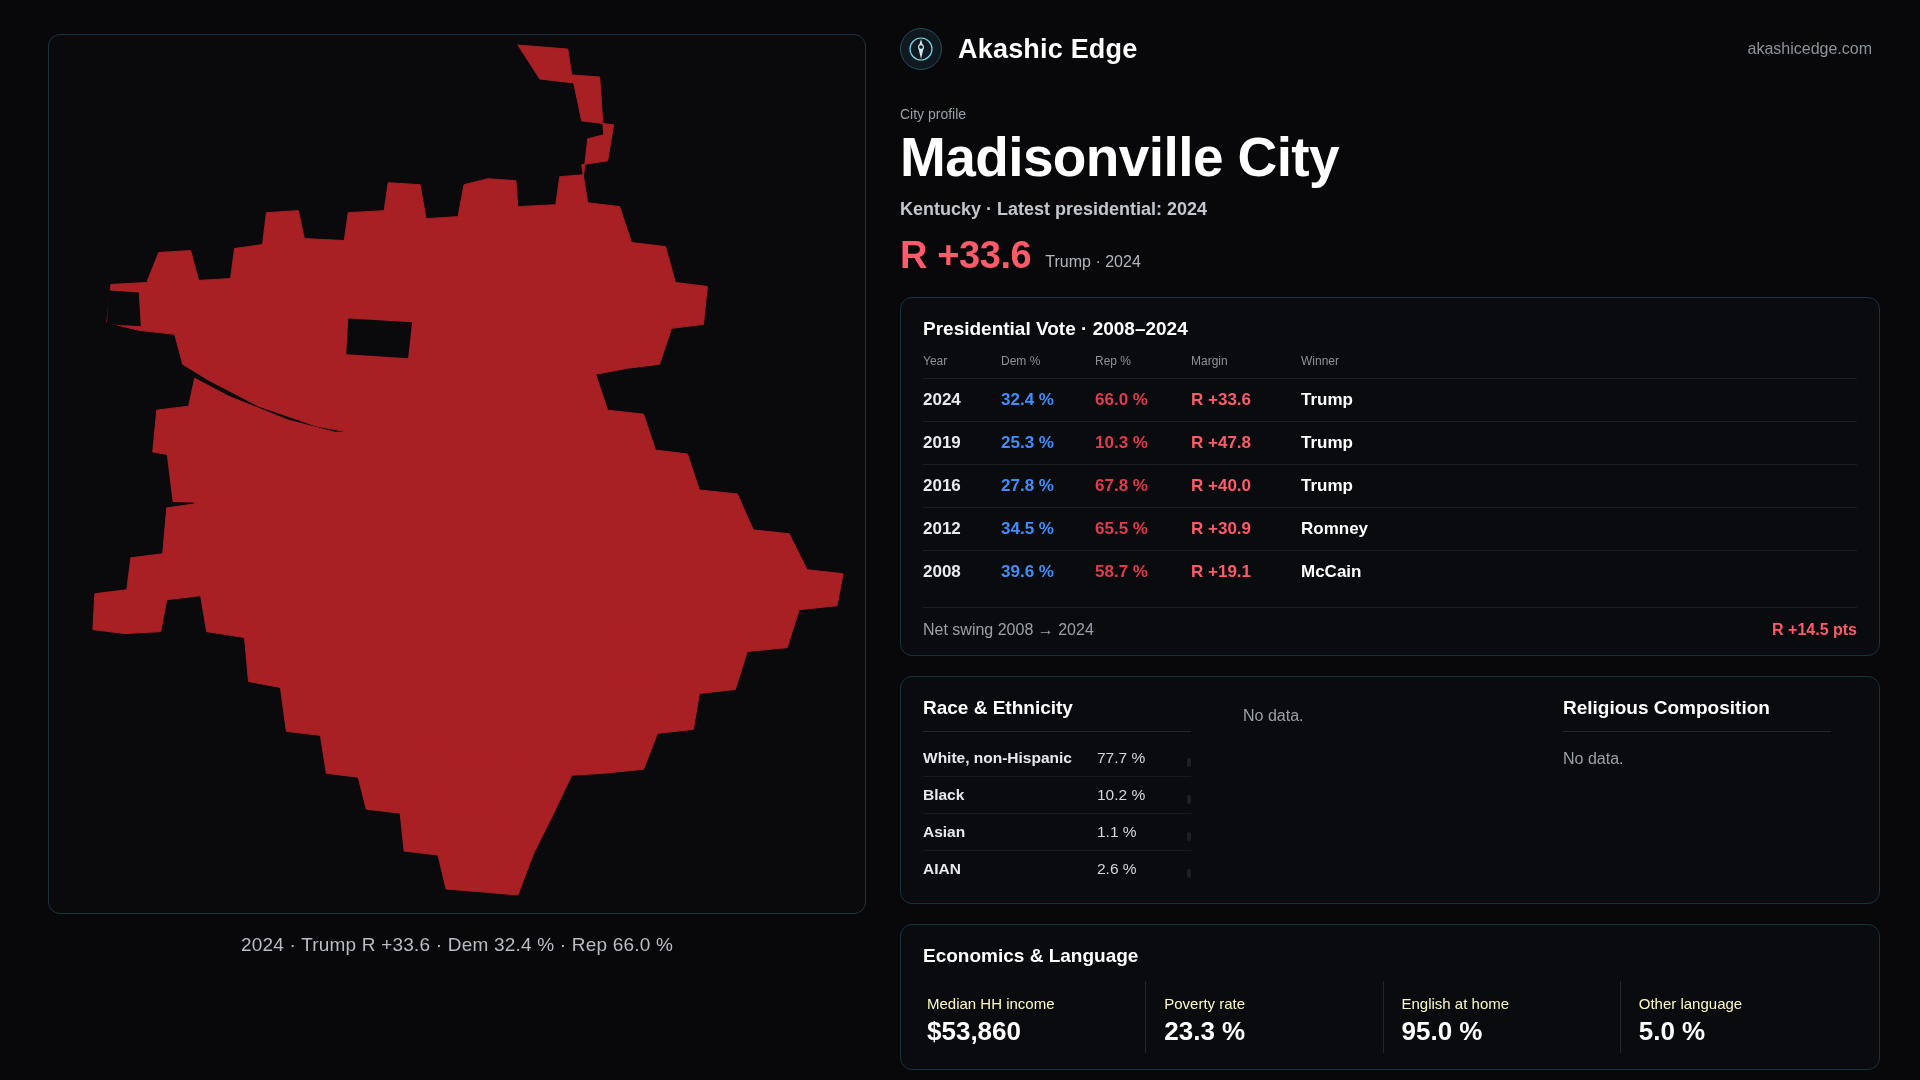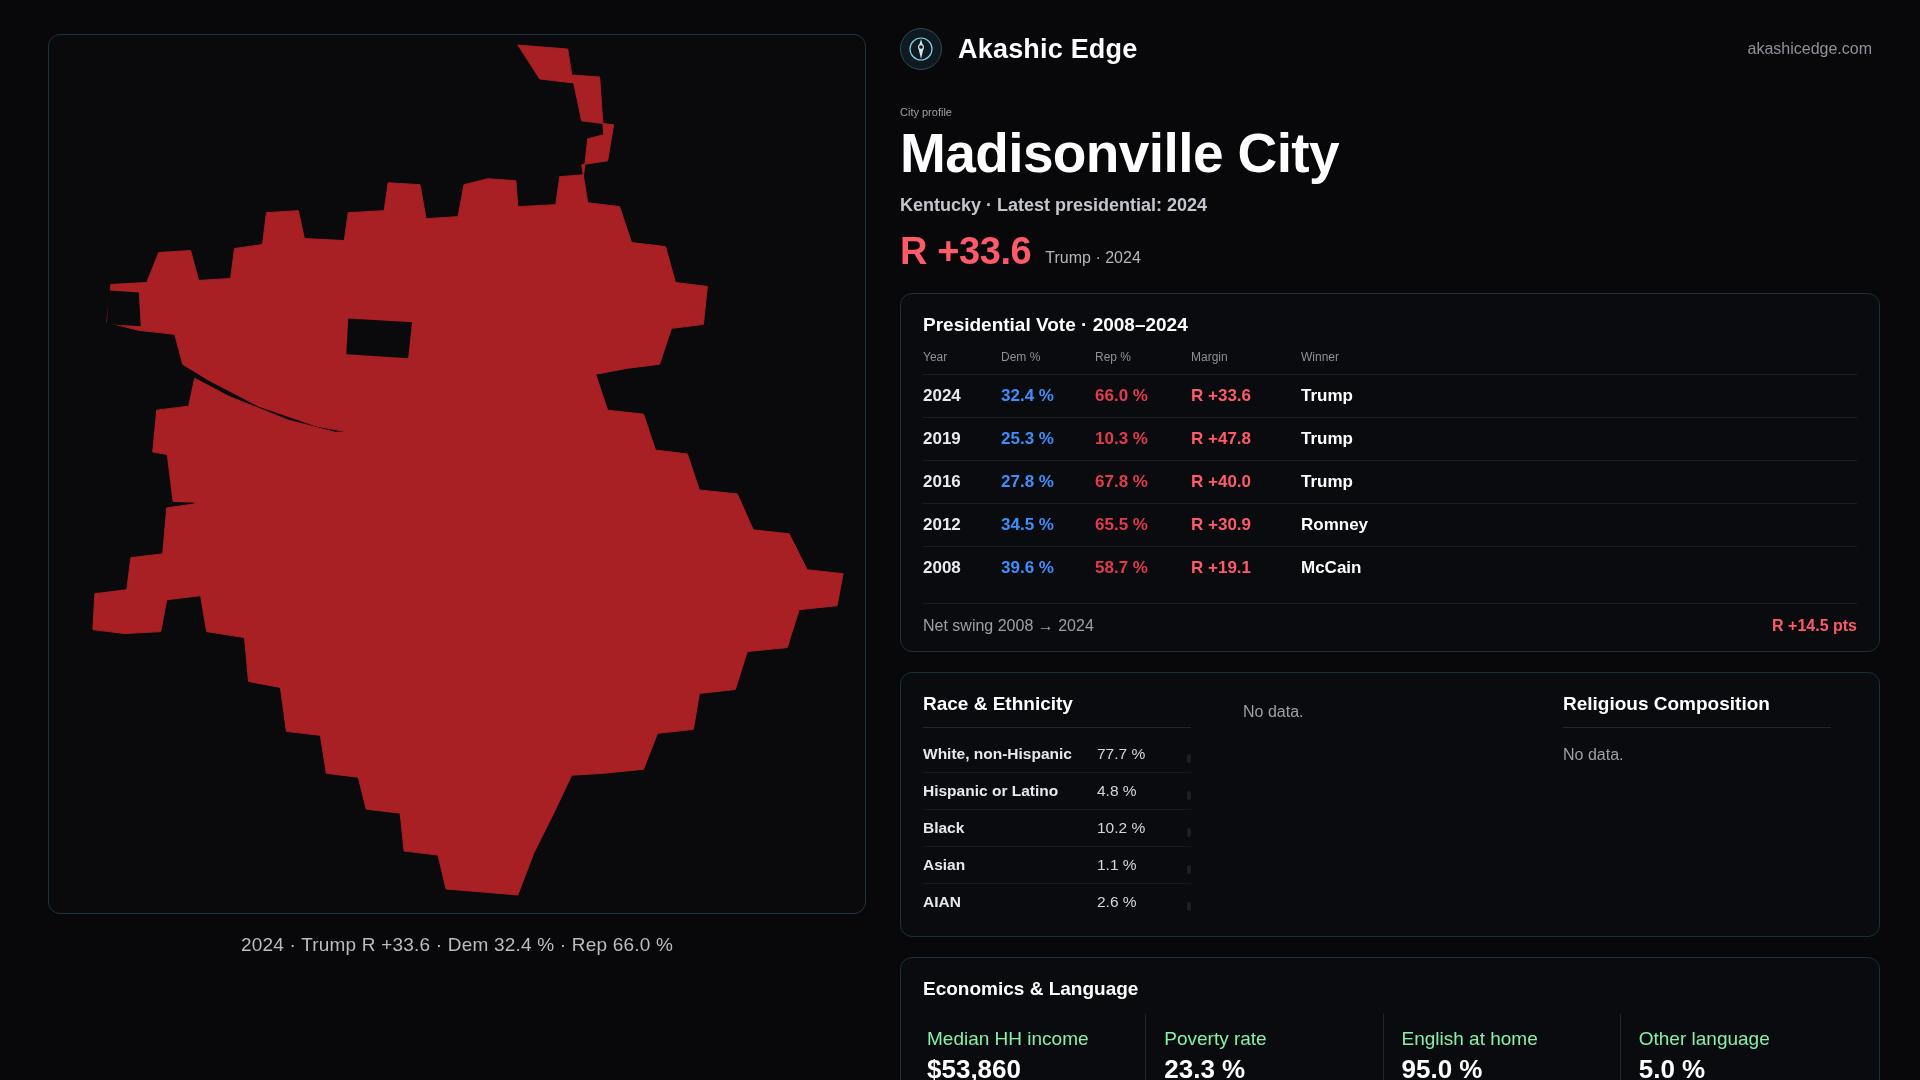--- a/index.html
+++ b/index.html
@@ -68,21 +68,21 @@
     letter-spacing: .2px;
   }
   .brand-site {
     color: #8e9299;
     font-size: 16px;
   }
 
   .eyebrow {
     margin-top: 36px;
     color: #9aa0a8;
-    font-size: 11px;
+    font-size: 14px;
   }
   .city-title {
     margin-top: 6px;
     color: #ffffff;
     font-size: 55px;
     font-weight: 700;
     letter-spacing: -.6px;
     line-height: 1.08;
   }
   .sub-line {
@@ -207,21 +207,21 @@
   .econ-grid {
     display: flex;
     margin-top: 4px;
   }
   .econ-cell {
     flex: 1;
     padding: 14px 18px 6px 18px;
     border-left: 1px solid #23262c;
   }
   .econ-cell:first-child { border-left: none; padding-left: 4px; }
-  .econ-label { color: #86efac; font-size: 19px; }
+  .econ-label { color: #fef9c3; font-size: 15px; }
   .econ-value { color: #ffffff; font-size: 26px; font-weight: 700; margin-top: 4px; }
 </style>
 </head>
 <body>
 
 <div id="root">
 
   <div class="map-pane">
     <div class="map-box">
       <svg class="map-svg" viewBox="0 0 818 880" preserveAspectRatio="xMidYMid meet">
@@ -340,27 +340,20 @@
           <div class="col-head">Race &amp; Ethnicity</div>
 
           <div class="race-row">
             <span class="race-label">White, non-Hispanic</span>
             <span class="race-pct">77.7 %</span>
             <span class="bar-track">
               <span class="bar-fill" style="width:77.7%;background:#c9ccd6"></span>
             </span>
           </div>
           <div class="race-row">
-            <span class="race-label">Hispanic or Latino</span>
-            <span class="race-pct">4.8 %</span>
-            <span class="bar-track">
-              <span class="bar-fill" style="width:4.8%;background:#f0a83c"></span>
-            </span>
-          </div>
-          <div class="race-row">
             <span class="race-label">Black</span>
             <span class="race-pct">10.2 %</span>
             <span class="bar-track">
               <span class="bar-fill" style="width:10.2%;background:#6c63f0"></span>
             </span>
           </div>
           <div class="race-row">
             <span class="race-label">Asian</span>
             <span class="race-pct">1.1 %</span>
             <span class="bar-track">

